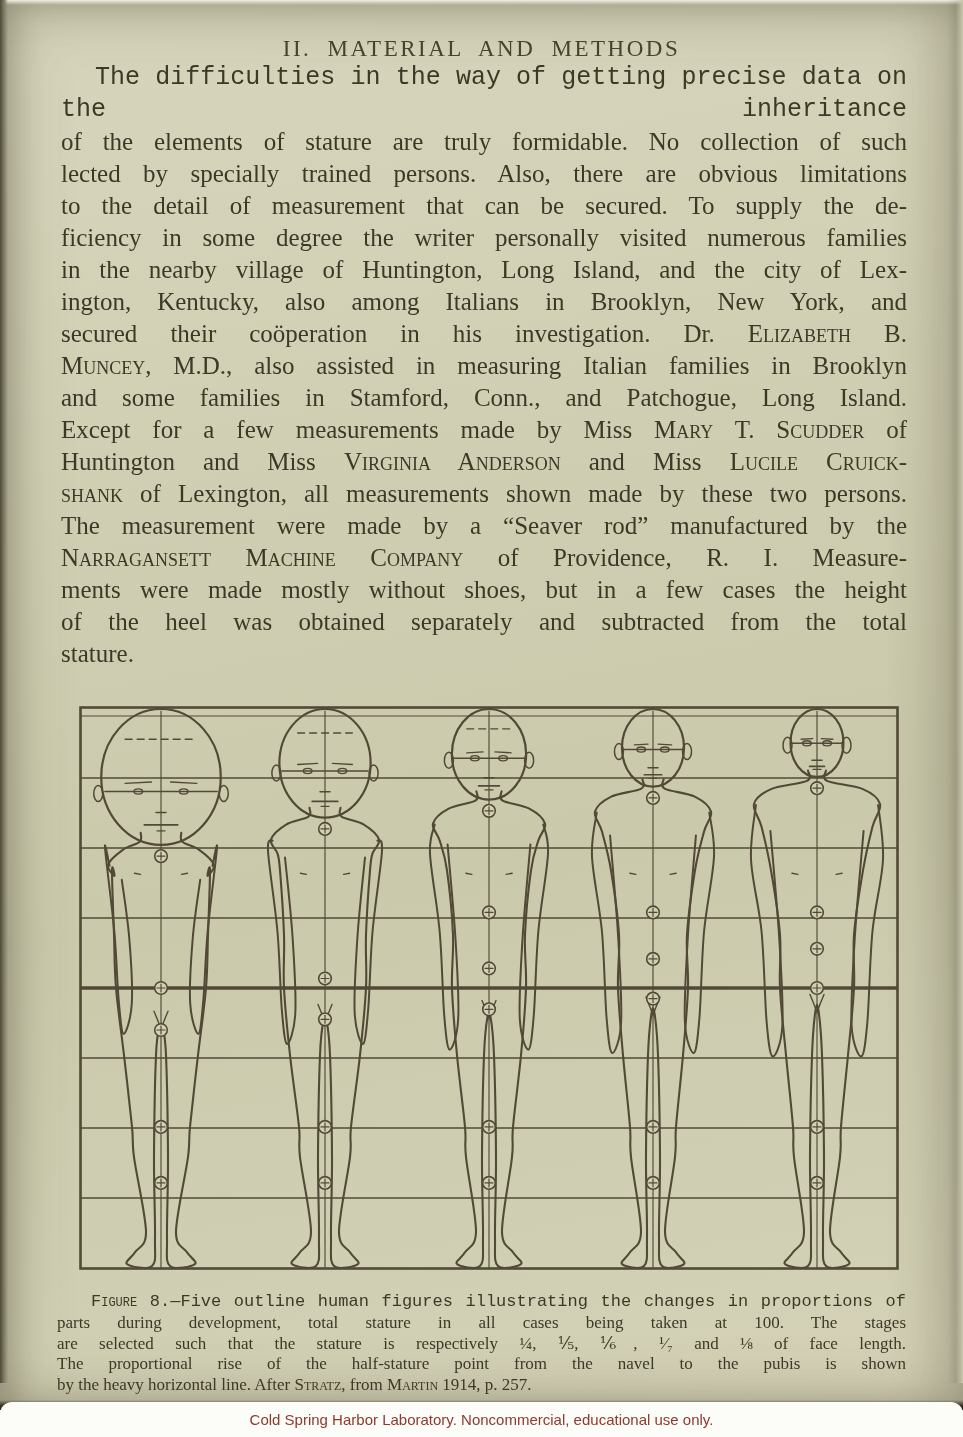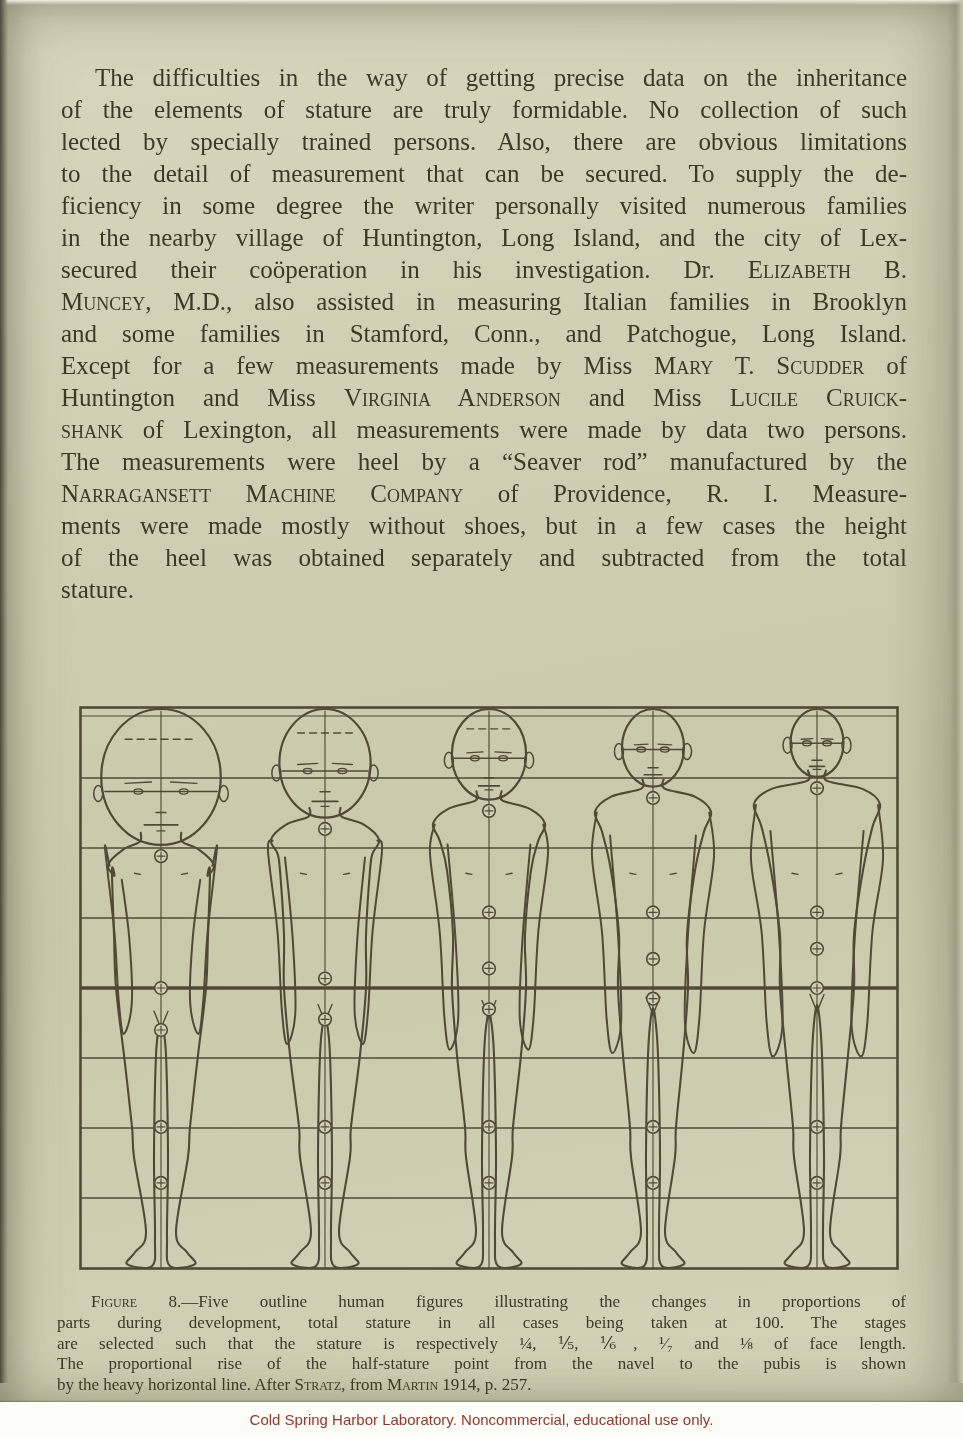--- a/index.html
+++ b/index.html
@@ -15,49 +15,51 @@
         background:linear-gradient(90deg,#4e4a3a,#837f69 55%,rgba(131,127,105,0));}
   .edge-right{position:absolute;right:0;top:0;bottom:27px;width:16px;
         background:linear-gradient(270deg,#c9c7ad,rgba(0,0,0,.07) 45%,rgba(0,0,0,0));}
   .edge-bottom{position:absolute;left:0;right:0;bottom:27px;height:10px;
         background:linear-gradient(rgba(58,54,40,0),#3a3628 55%,#1c1a14);}
   .heading{position:absolute;top:36px;left:0;width:963px;text-align:center;
         font-size:23px;letter-spacing:2.5px;word-spacing:8px;color:#474330;}
   .para{position:absolute;top:62px;left:61px;width:846px;font-size:25px;line-height:32px;color:#3d3927;}
   .caption{position:absolute;top:1292px;left:57px;width:849px;font-size:17px;line-height:20.8px;color:#3d3927;}
   .pline{text-align:justify;text-align-last:justify;overflow:hidden;}
-  .pline.indent{text-indent:34px;}
+  .pline.indent{text-indent:34px;font-family:Liberation Mono, monospace;}
   .pline.end{text-align-last:left;}
   .i{font-style:italic;}
   .sc{font-variant:small-caps;}
   .figwrap{position:absolute;top:706px;left:79px;width:820px;height:565px;}
   .figwrap svg{opacity:.92;}
   .footer{position:absolute;left:0;right:0;bottom:0;height:35px;background:#fcfcf9;
         display:flex;align-items:center;justify-content:center;
-        font-family:"Liberation Sans","DejaVu Sans",sans-serif;font-size:15px;color:#8e3a2c;}
+        font-family:"Liberation Sans","DejaVu Sans",sans-serif;font-size:15px;color:#8e3a2c;border-radius:12px;}
 </style>
 </head>
 <body>
 
 <div class="page">
   <div class="scan">
+    <div class="heading">II. MATERIAL AND METHODS</div>
     <div class="para">
         <div class="pline indent"><span>The difficulties in the way of getting precise data on the inheritance</span></div>
         <div class="pline"><span>of the elements of stature are truly formidable. No collection of such</span></div>
         <div class="pline"><span>lected by specially trained persons. Also, there are obvious limitations</span></div>
         <div class="pline"><span>to the detail of measurement that can be secured. To supply the de-</span></div>
         <div class="pline"><span>ficiency in some degree the writer personally visited numerous families</span></div>
         <div class="pline"><span>in the nearby village of Huntington, Long Island, and the city of Lex-</span></div>
+        <div class="pline"><span>ington, Kentucky, also among Italians in Brooklyn, New York, and</span></div>
         <div class="pline"><span>secured their coöperation in his investigation. Dr. </span><span class="sc">Elizabeth</span><span> B.</span></div>
         <div class="pline"><span class="sc">Muncey</span><span>, M.D., also assisted in measuring Italian families in Brooklyn</span></div>
         <div class="pline"><span>and some families in Stamford, Conn., and Patchogue, Long Island.</span></div>
         <div class="pline"><span>Except for a few measurements made by Miss </span><span class="sc">Mary</span><span> T. </span><span class="sc">Scudder</span><span> of</span></div>
         <div class="pline"><span>Huntington and Miss </span><span class="sc">Virginia Anderson</span><span> and Miss </span><span class="sc">Lucile Cruick-</span></div>
-        <div class="pline"><span class="sc">shank</span><span> of Lexington, all measurements were made by data two persons.</span></div>
-        <div class="pline"><span>The measurements were heel by a “Seaver rod” manufactured by the</span></div>
+        <div class="pline"><span class="sc">shank</span><span> of Lexington, all measurements shown made by these two persons.</span></div>
+        <div class="pline"><span>The measurement were made by a “Seaver rod” manufactured by the</span></div>
         <div class="pline"><span class="sc">Narragansett Machine Company</span><span> of Providence, R. I. Measure-</span></div>
         <div class="pline"><span>ments were made mostly without shoes, but in a few cases the height</span></div>
         <div class="pline"><span>of the heel was obtained separately and subtracted from the total</span></div>
         <div class="pline end"><span>stature.</span></div>
       </div>
     <div class="figwrap">
       <svg width="820" height="565" viewBox="0 0 820 565" xmlns="http://www.w3.org/2000/svg">
           <g stroke="#473f2c" fill="none">
             <rect x="1.5" y="1.5" width="817" height="561" stroke-width="2.6"></rect>
             <line x1="2" y1="10" x2="818" y2="10" stroke-width="1.1"></line>

